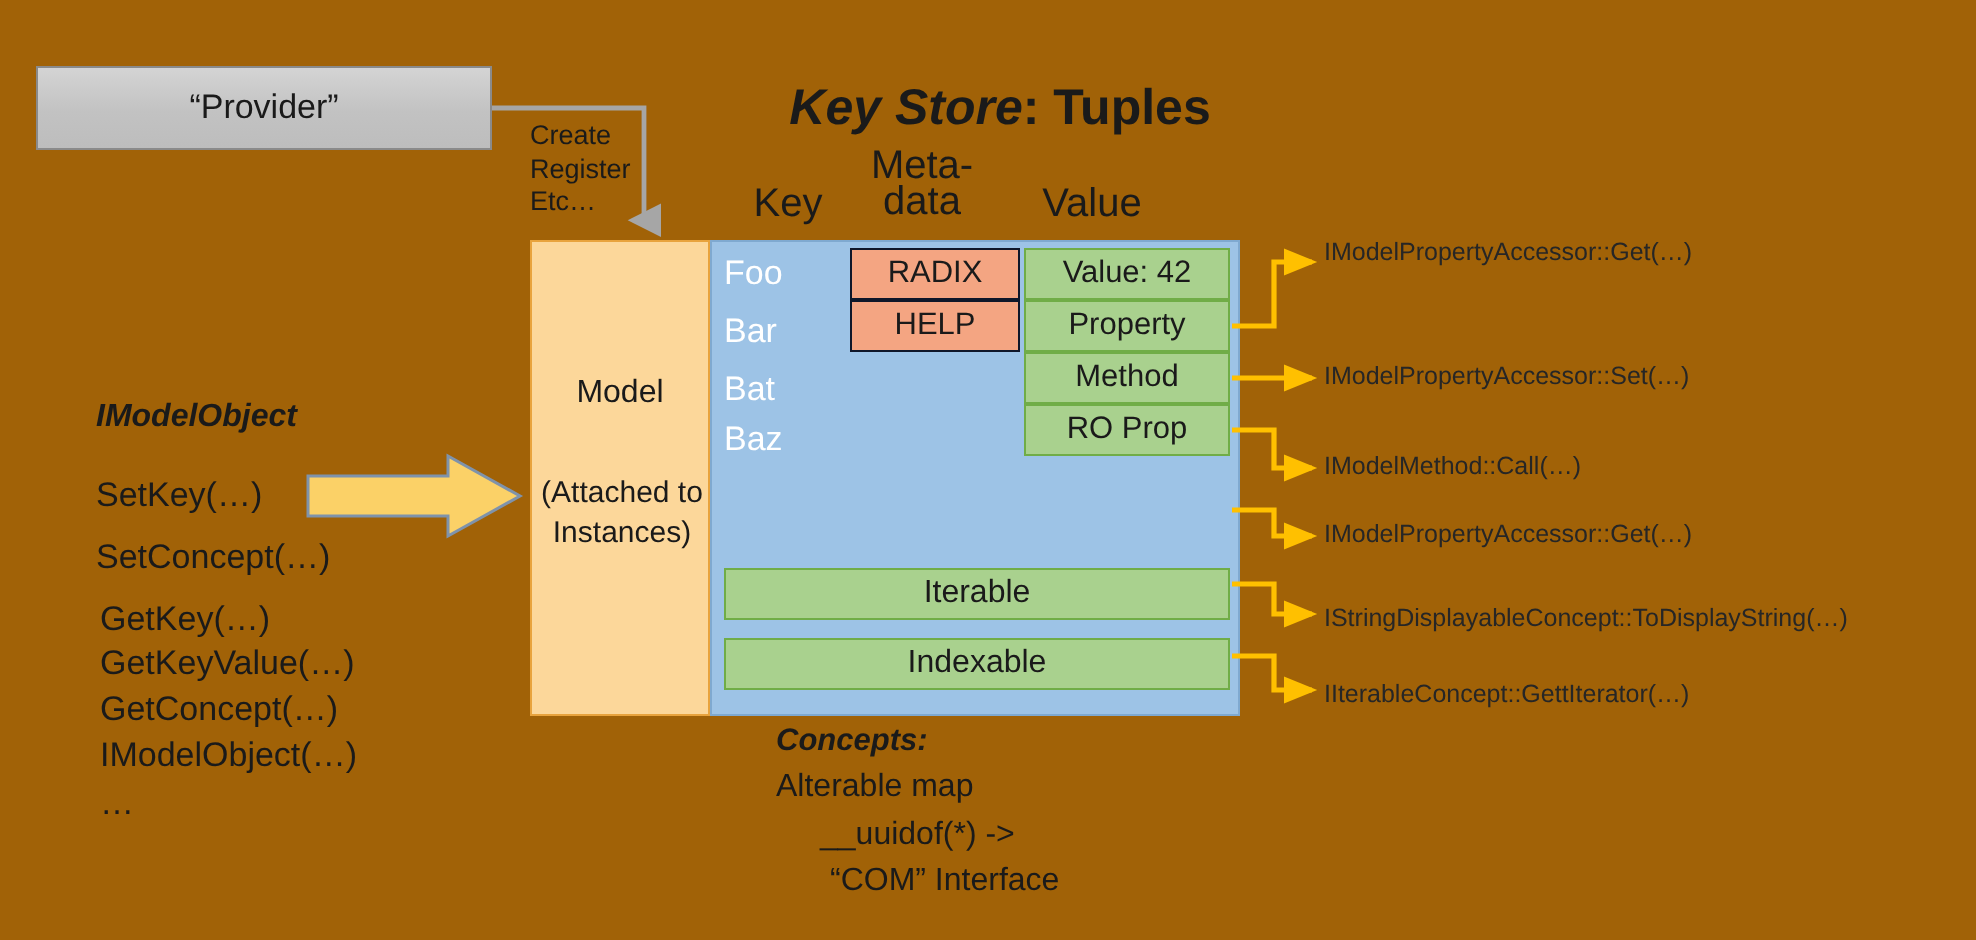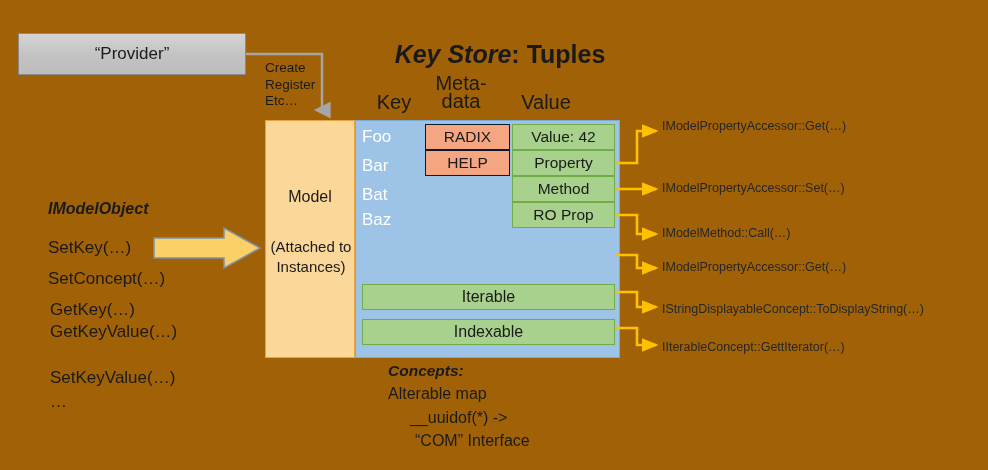--- a/index.html
+++ b/index.html
@@ -167,21 +167,22 @@
   <div class="abs col-head" id="head-key">Key</div>
   <div class="abs col-head" id="head-meta" style="white-space: pre-line;">Meta-
 data</div>
   <div class="abs col-head" id="head-value">Value</div>
 
   <div class="abs" id="imodelobject-title">IModelObject</div>
   <div class="abs imo-line" id="imo-0">SetKey(…)</div>
   <div class="abs imo-line" id="imo-1">SetConcept(…)</div>
   <div class="abs imo-line" id="imo-2">GetKey(…)</div>
   <div class="abs imo-line" id="imo-3">GetKeyValue(…)</div>
-  <div class="abs imo-line" id="imo-5">SetKeyValue(…)</div>
+  <div class="abs imo-line" id="imo-4">GetConcept(…)</div>
+  <div class="abs imo-line" id="imo-5">IModelObject(…)</div>
   <div class="abs imo-line" id="imo-6">…</div>
 
   <svg class="abs" id="block-arrow" viewBox="0 0 110 46">
     <polygon points="2,13 72,13 72,3 108,23 72,43 72,33 2,33" fill="#fbd167" stroke="#7f93ab" stroke-width="1.5"></polygon>
   </svg>
 
   <div class="abs" id="model-box"></div>
   <div class="abs" id="model-label">Model</div>
   <div class="abs" id="model-sub">(Attached to Instances)</div>
 

